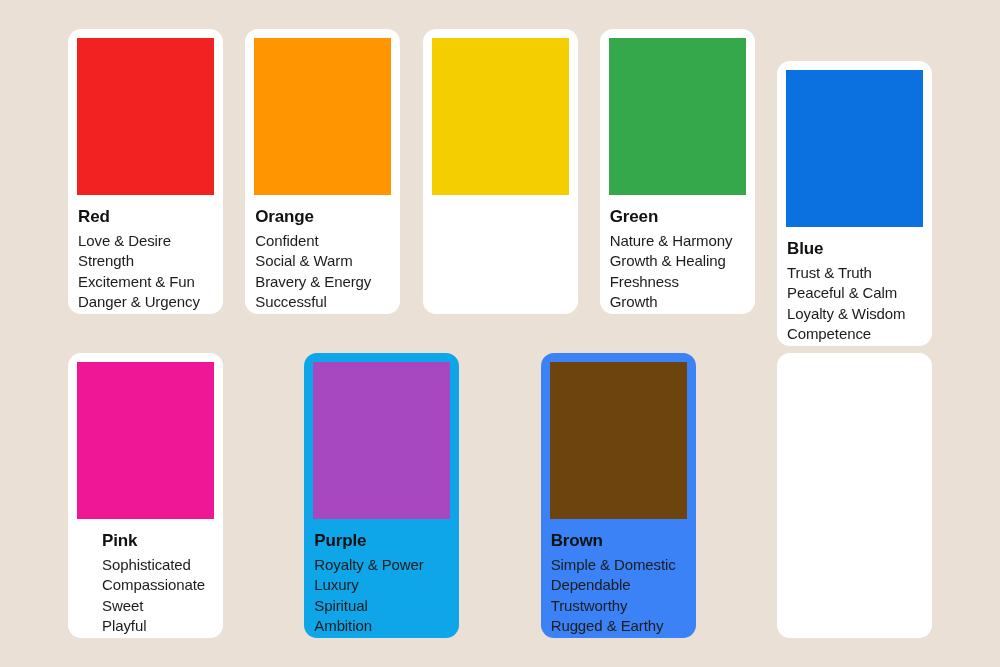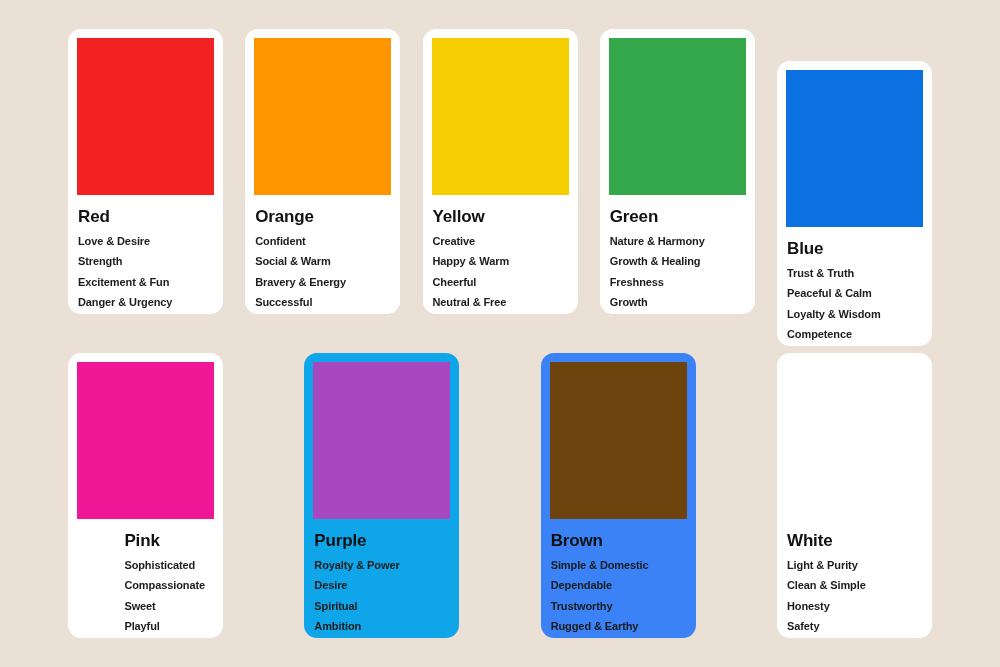--- a/index.html
+++ b/index.html
@@ -58,22 +58,22 @@
   .color-name {
     font-size: 17px;
     font-weight: bold;
     color: #111111;
     line-height: 1.28;
     letter-spacing: -0.15px;
     margin-bottom: 3px;
   }
 
   .trait {
-    font-size: 11px;
-    font-weight: bold;
+    font-size: 15px;
+    font-weight: normal;
     color: #1C1C1C;
     line-height: 20.5px;
     letter-spacing: -0.1px;
     white-space: nowrap;
   }
 </style>
 </head>
 <body style="background: rgb(234, 224, 213);">
 
 <div id="board">
@@ -97,27 +97,20 @@
         <div class="color-name">Orange</div>
         <div class="trait">Confident</div>
         <div class="trait">Social &amp; Warm</div>
         <div class="trait">Bravery &amp; Energy</div>
         <div class="trait">Successful</div>
       </div>
     </div>
 
     <div class="color-card" style="background: rgb(255, 255, 255);">
       <div class="swatch" style="background: rgb(245, 206, 0);"></div>
-      <div class="card-body">
-        <div class="color-name">Yellow</div>
-        <div class="trait">Creative</div>
-        <div class="trait">Happy &amp; Warm</div>
-        <div class="trait">Cheerful</div>
-        <div class="trait">Neutral &amp; Free</div>
-      </div>
     </div>
 
     <div class="color-card" style="background: rgb(255, 255, 255);">
       <div class="swatch" style="background: rgb(52, 168, 74);"></div>
       <div class="card-body">
         <div class="color-name">Green</div>
         <div class="trait">Nature &amp; Harmony</div>
         <div class="trait">Growth &amp; Healing</div>
         <div class="trait">Freshness</div>
         <div class="trait">Growth</div>
@@ -148,44 +141,37 @@
         <div class="trait">Sweet</div>
         <div class="trait">Playful</div>
       </div>
     </div>
 
     <div class="color-card" style="background: #0ea5e9;">
       <div class="swatch" style="background: rgb(167, 72, 192);"></div>
       <div class="card-body">
         <div class="color-name">Purple</div>
         <div class="trait">Royalty &amp; Power</div>
-        <div class="trait">Desire</div>
+        <div class="trait">Luxury</div>
         <div class="trait">Spiritual</div>
         <div class="trait">Ambition</div>
       </div>
     </div>
 
     <div class="color-card" style="background: #3b82f6;">
       <div class="swatch" style="background: rgb(109, 68, 14);"></div>
       <div class="card-body">
         <div class="color-name">Brown</div>
         <div class="trait">Simple &amp; Domestic</div>
         <div class="trait">Dependable</div>
         <div class="trait">Trustworthy</div>
         <div class="trait">Rugged &amp; Earthy</div>
       </div>
     </div>
 
 
     <div class="color-card" style="background: rgb(255, 255, 255);">
       <div class="swatch" style="background: rgb(255, 255, 255);"></div>
-      <div class="card-body">
-        <div class="color-name">White</div>
-        <div class="trait">Light &amp; Purity</div>
-        <div class="trait">Clean &amp; Simple</div>
-        <div class="trait">Honesty</div>
-        <div class="trait">Safety</div>
-      </div>
     </div>
 
   </div>
 
 </div>
 
 </body></html>

